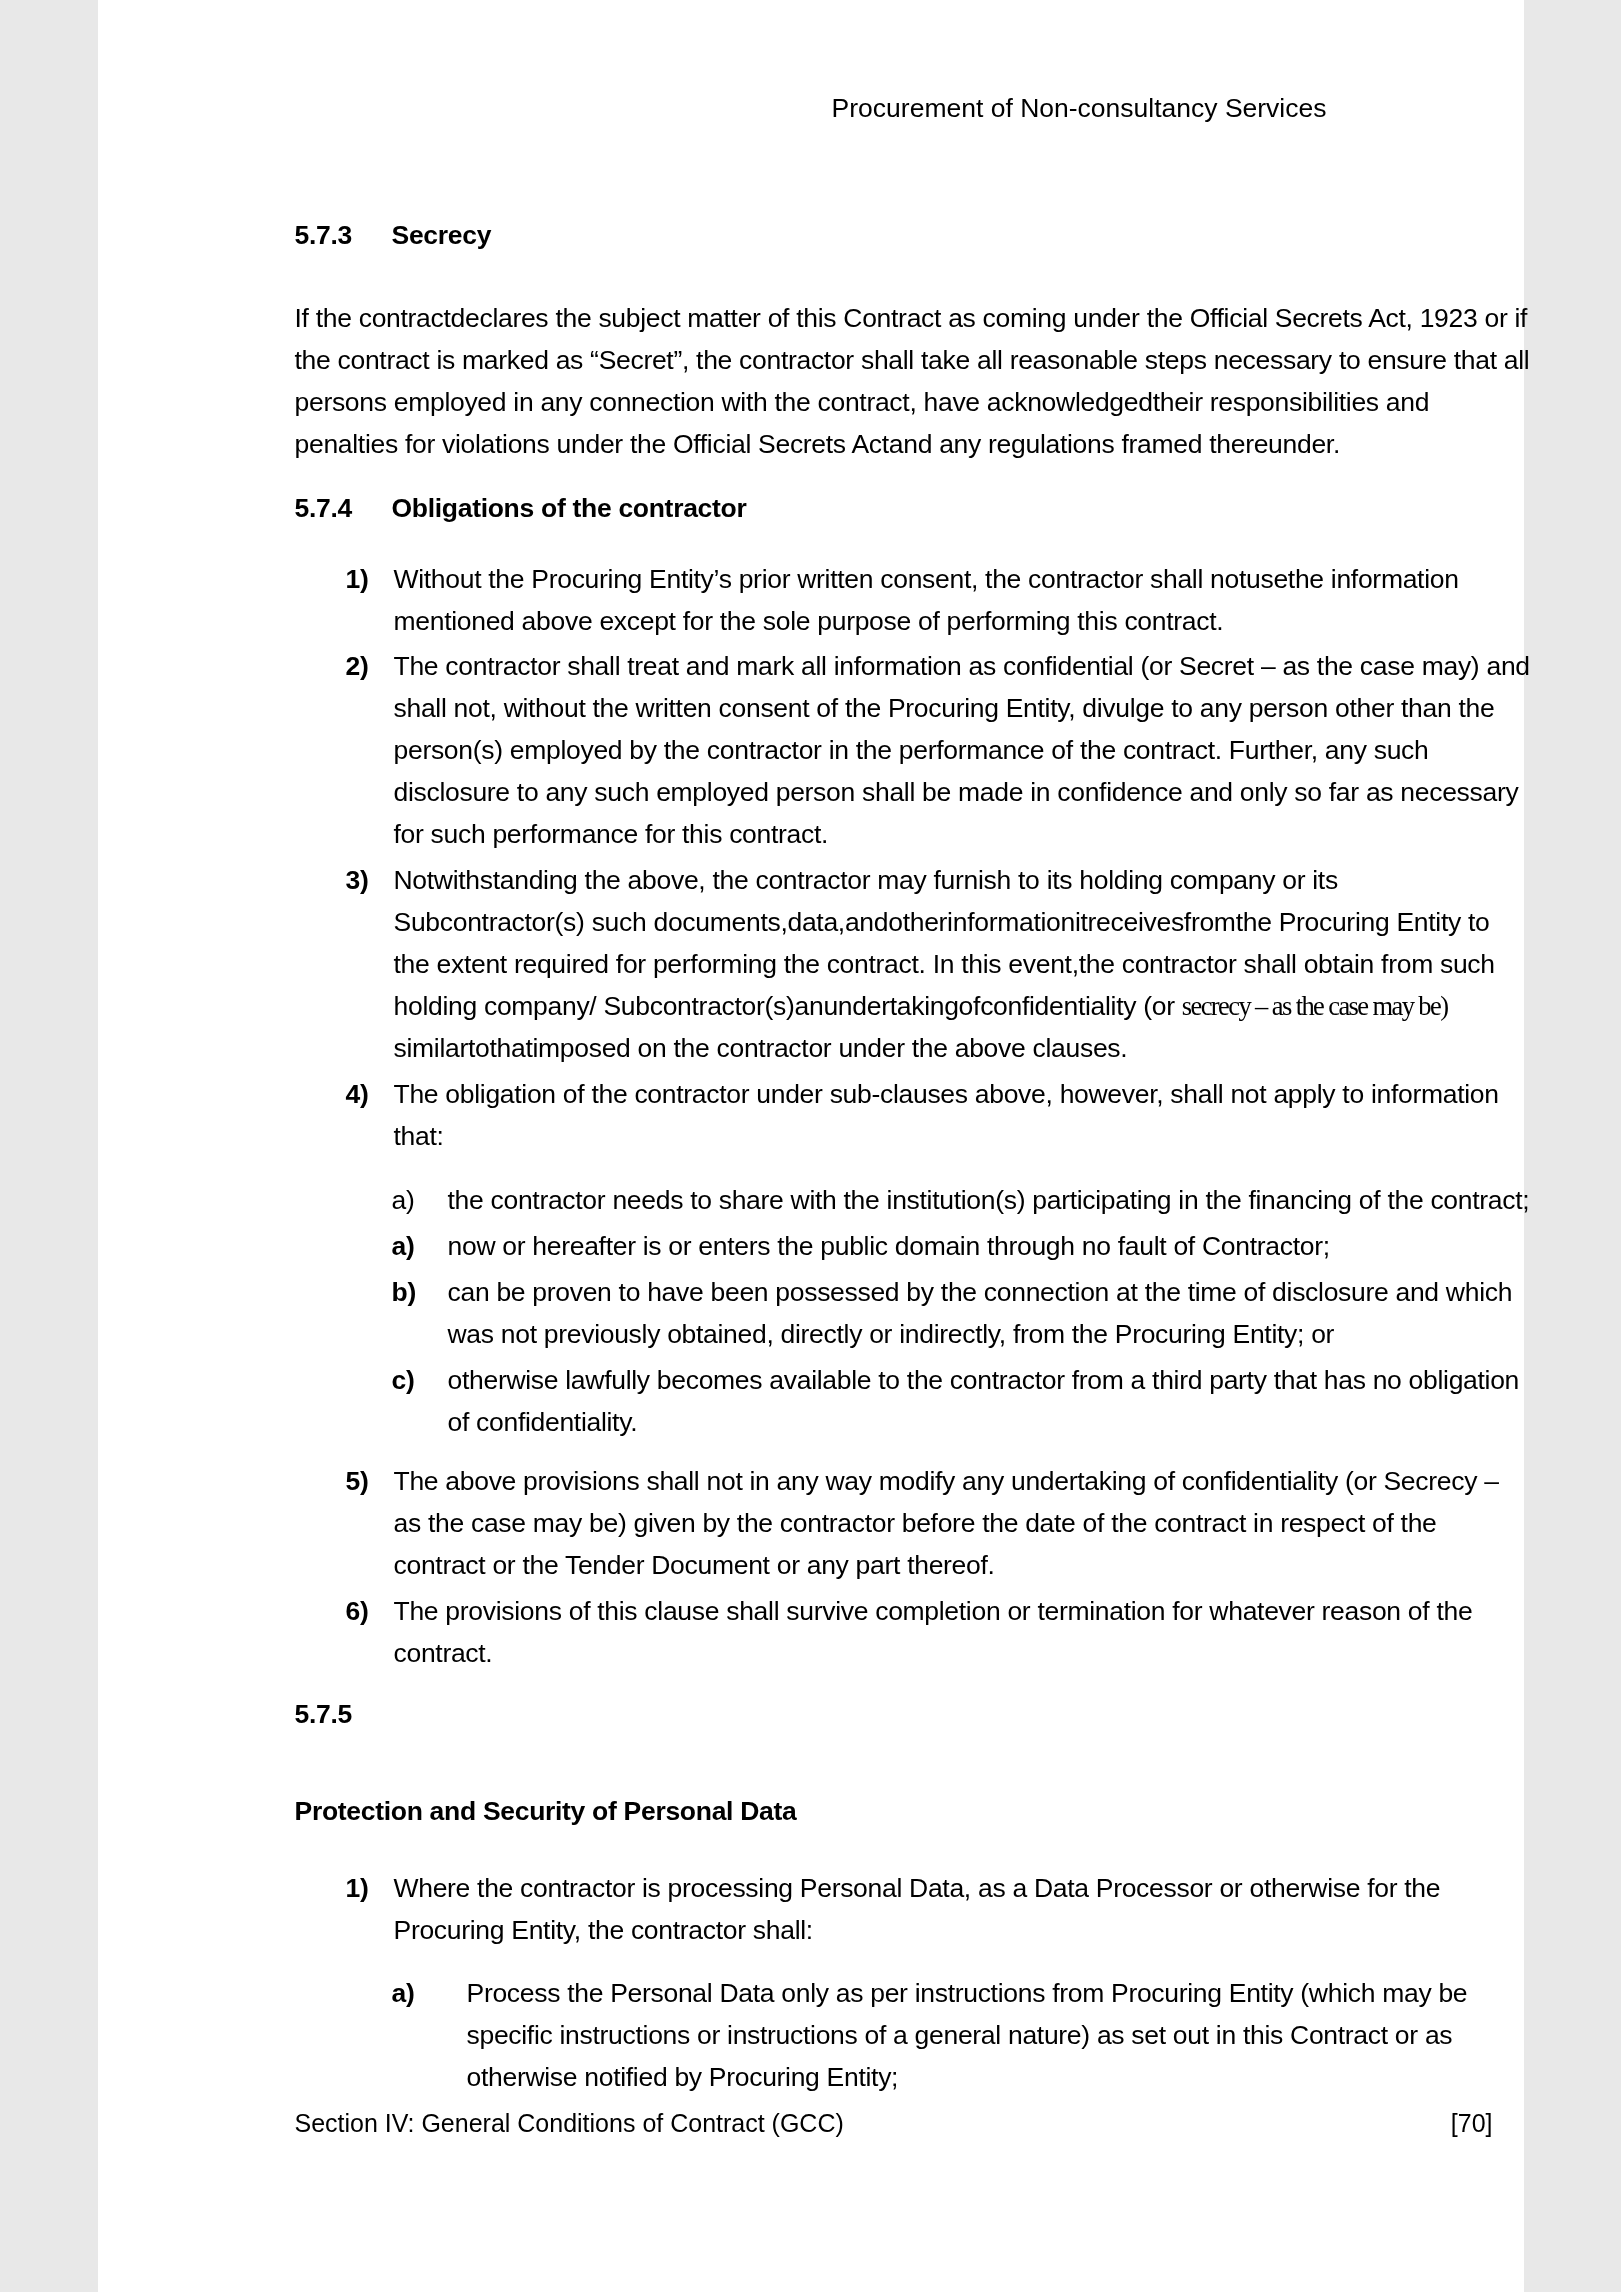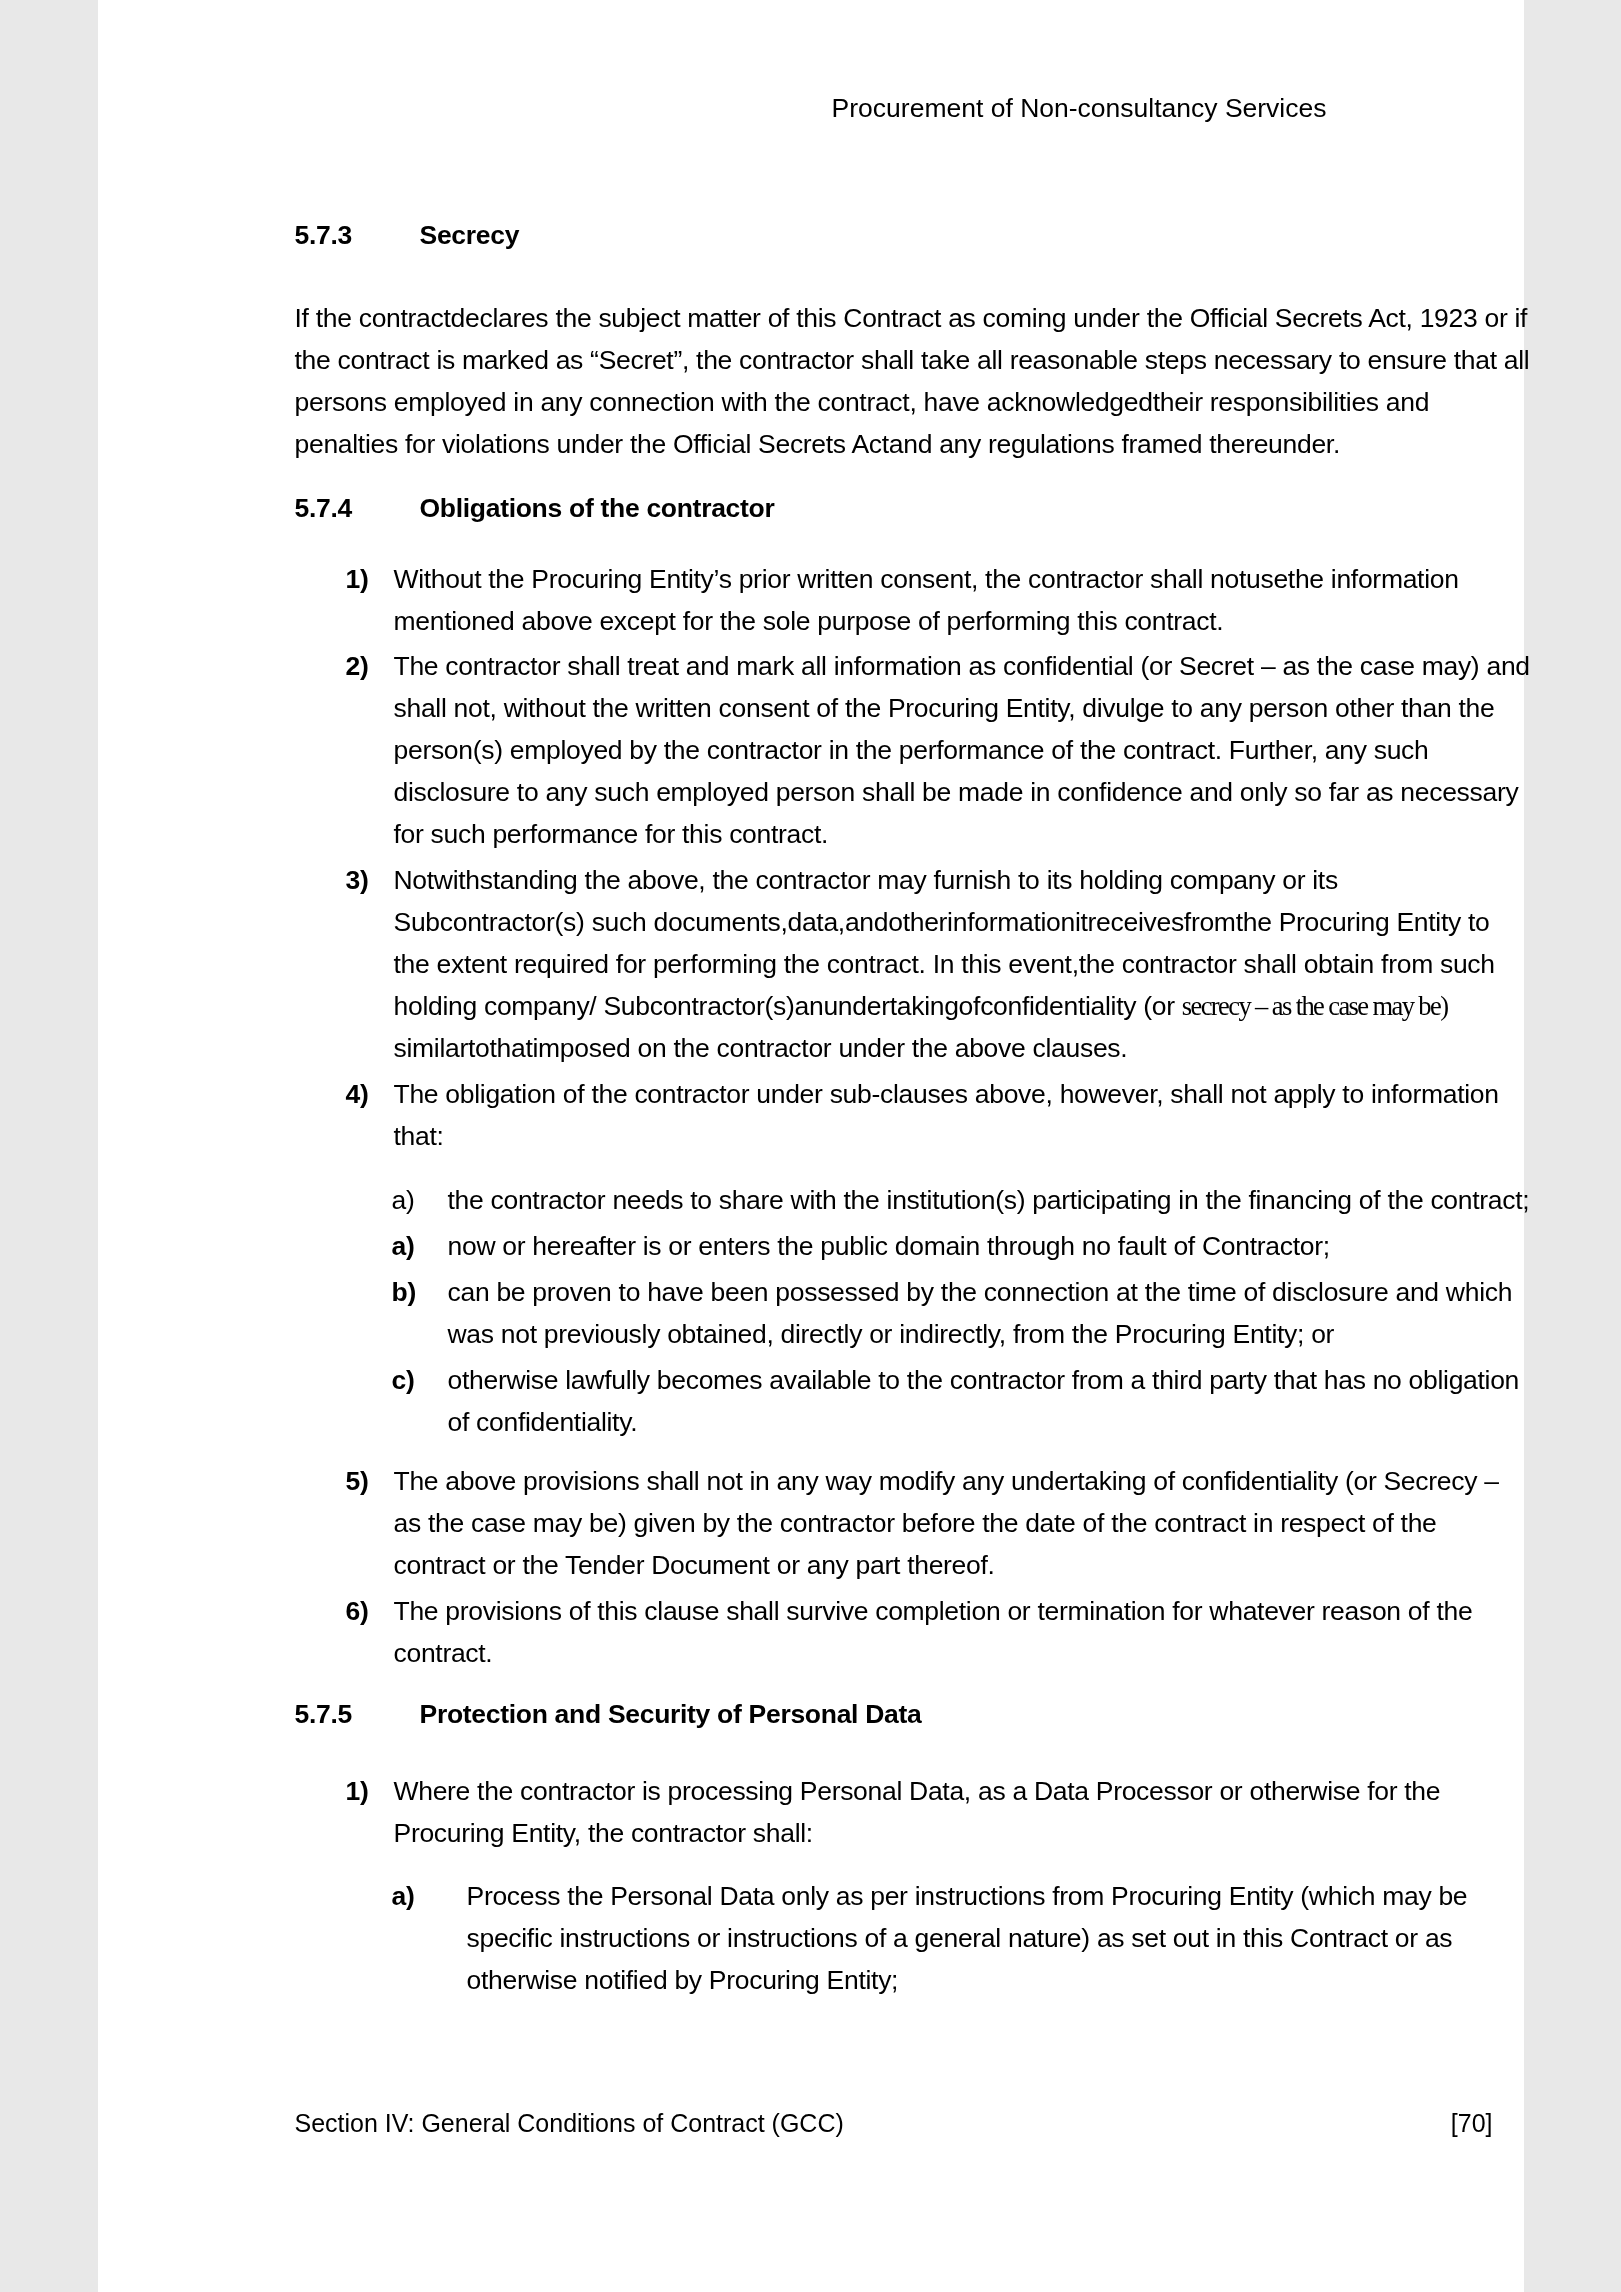--- a/index.html
+++ b/index.html
@@ -25,28 +25,27 @@
   }
   .content {
     position: absolute;
     left: 197px;
     top: 214px;
     width: 1237px;
   }
   .sec-heading {
     display: flex;
     font-weight: bold;
-    gap: 28px;
   }
   .sec-heading .sec-num { width: 97px; flex: 0 0 97px; }
   .sec-heading .sec-title { flex: 1; }
   .h573 { margin-bottom: 41px; }
   .para { margin-bottom: 21.6px; }
   .h574 { margin-bottom: 29px; }
-  .h575 { margin-top: 18.6px; margin-bottom: 35px; }
+  .h575 { margin-top: 18.6px; margin-bottom: 35px; flex-direction: column; }
   .li {
     display: flex;
     margin-left: 51px;
     margin-bottom: 3.9px;
   }
   .li .li-num {
     width: 48px; flex: 0 0 48px;
     font-weight: bold;
   }
   .li .li-text { flex: 1; }

